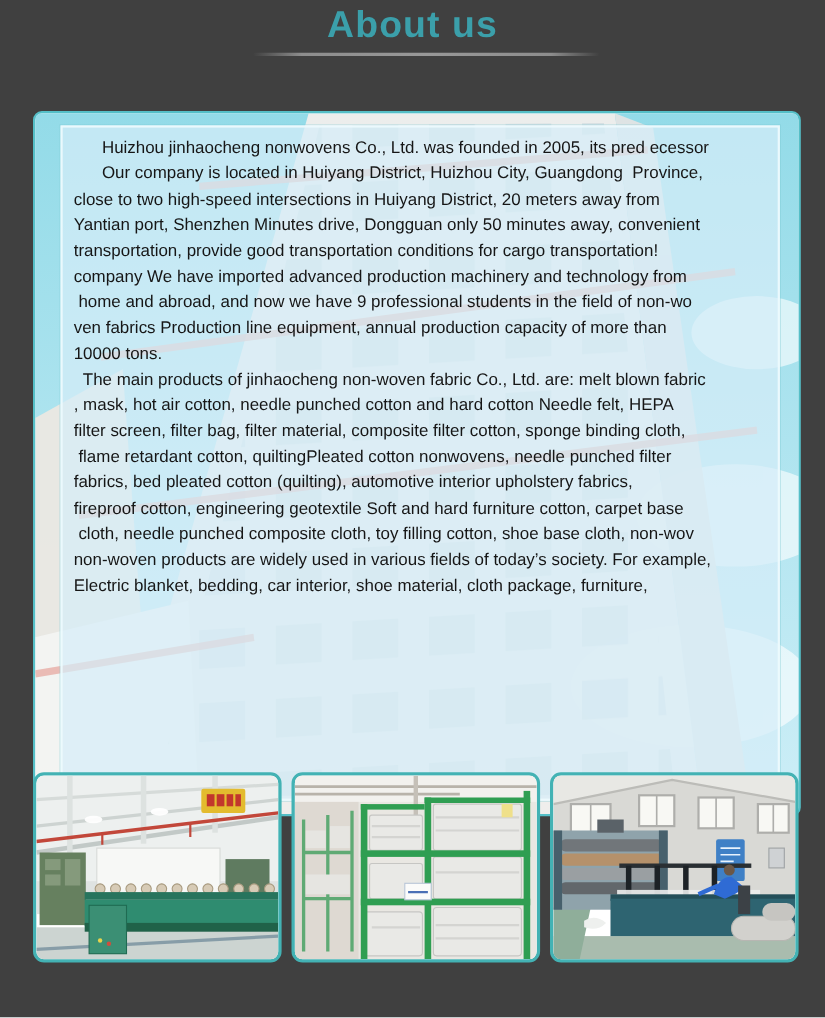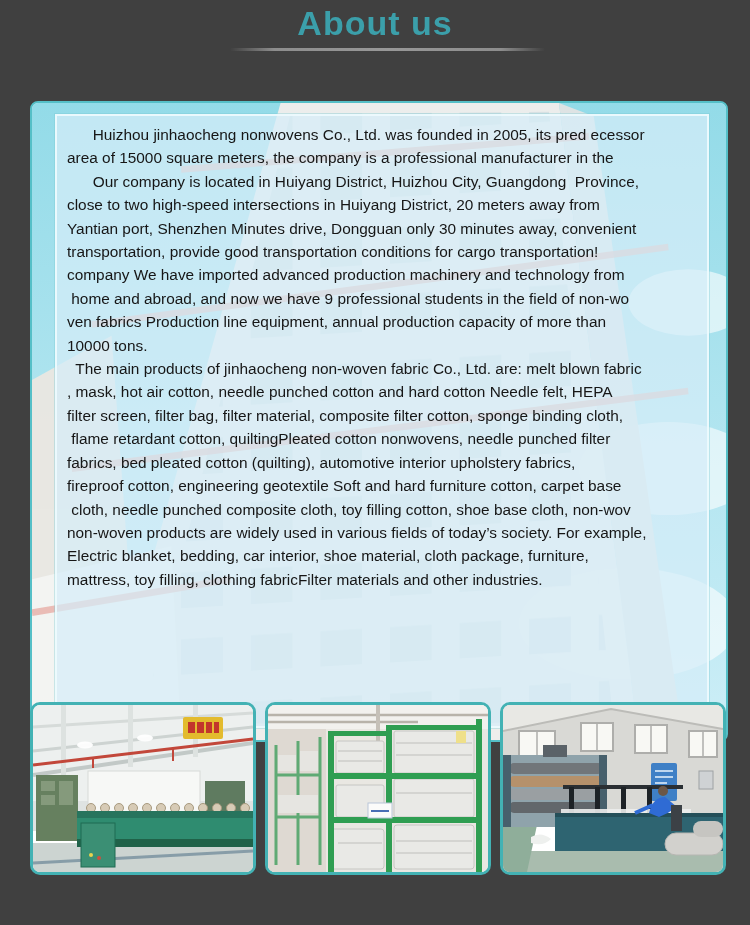--- a/index.html
+++ b/index.html
@@ -58,39 +58,37 @@
           <path d="M150,60 L560,30"></path>
           <path d="M60,200 L640,130"></path>
           <path d="M40,330 L660,260"></path>
           <path d="M0,460 L200,430"></path>
         </g>
       </g>
     </svg>
 
     <div class="inner-box">
       <div class="line">      Huizhou jinhaocheng nonwovens Co., Ltd. was founded in 2005, its pred ecessor</div>
-      <div class="line">area of 15000 square meters, the company is a professional manufacturer in the</div>
       <div class="line">      Our company is located in Huiyang District, Huizhou City, Guangdong  Province,</div>
       <div class="line">close to two high-speed intersections in Huiyang District, 20 meters away from</div>
-      <div class="line">Yantian port, Shenzhen Minutes drive, Dongguan only 30 minutes away, convenient</div>
+      <div class="line">Yantian port, Shenzhen Minutes drive, Dongguan only 50 minutes away, convenient</div>
       <div class="line">transportation, provide good transportation conditions for cargo transportation!</div>
       <div class="line">company We have imported advanced production machinery and technology from</div>
       <div class="line"> home and abroad, and now we have 9 professional students in the field of non-wo</div>
       <div class="line">ven fabrics Production line equipment, annual production capacity of more than</div>
       <div class="line">10000 tons.</div>
       <div class="line">  The main products of jinhaocheng non-woven fabric Co., Ltd. are: melt blown fabric</div>
       <div class="line">, mask, hot air cotton, needle punched cotton and hard cotton Needle felt, HEPA</div>
       <div class="line">filter screen, filter bag, filter material, composite filter cotton, sponge binding cloth,</div>
       <div class="line"> flame retardant cotton, quiltingPleated cotton nonwovens, needle punched filter</div>
       <div class="line">fabrics, bed pleated cotton (quilting), automotive interior upholstery fabrics,</div>
       <div class="line">fireproof cotton, engineering geotextile Soft and hard furniture cotton, carpet base</div>
       <div class="line"> cloth, needle punched composite cloth, toy filling cotton, shoe base cloth, non-wov</div>
       <div class="line">non-woven products are widely used in various fields of today’s society. For example,</div>
       <div class="line">Electric blanket, bedding, car interior, shoe material, cloth package, furniture,</div>
-      <div class="line">mattress, toy filling, clothing fabricFilter materials and other industries.</div>
     </div>
   </div>
 
   <div class="photos">
 
     <div class="photo">
       <svg viewBox="0 0 220 167" preserveAspectRatio="none" xmlns="http://www.w3.org/2000/svg">
         <rect width="220" height="96" fill="#edf0ef"></rect>
         <path d="M0,22 L220,8" stroke="#d6dbd9" stroke-width="3" fill="none"></path>
         <path d="M0,46 L220,22" stroke="#cdd3d1" stroke-width="3" fill="none"></path>

